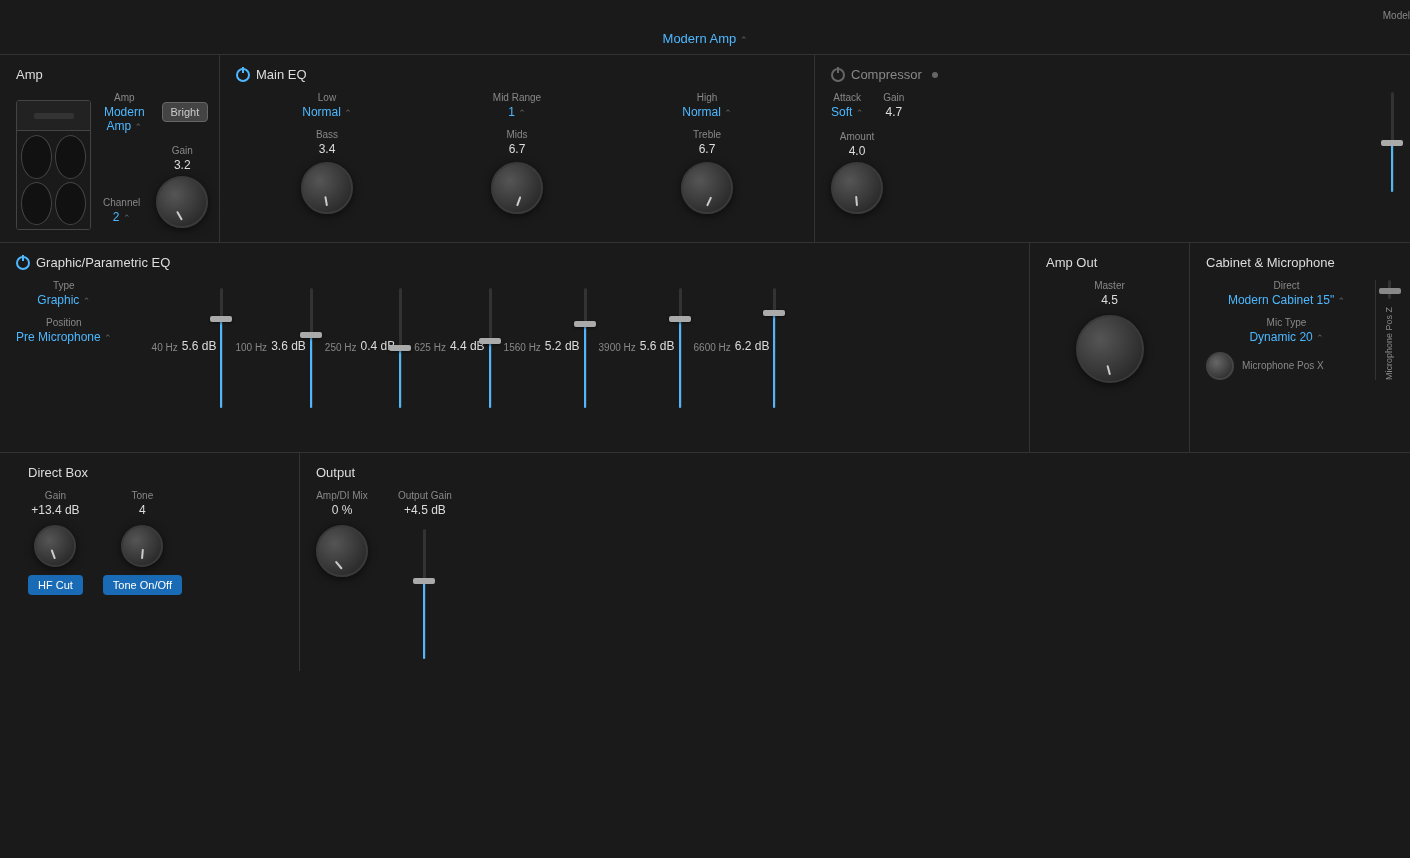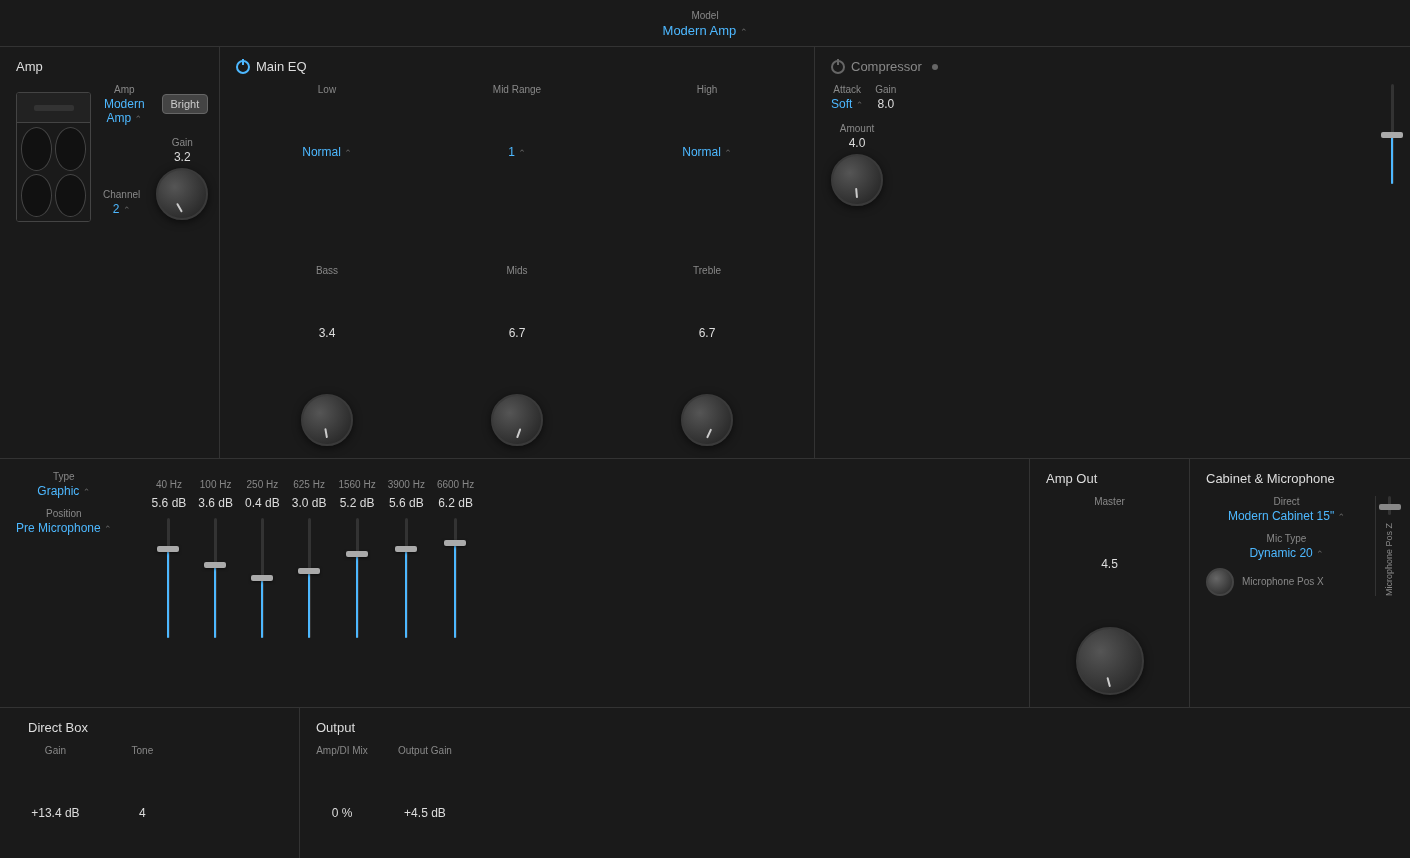--- a/index.html
+++ b/index.html
@@ -13,21 +13,22 @@
       overflow: hidden;
     }
     .top-bar {
       text-align: center;
       padding: 10px 0 8px;
       border-bottom: 1px solid #333;
     }
     .top-bar .model-label {
       color: #888;
       font-size: 10px;
-      margin-bottom: 2px;
+      margin-bottom: 10px;
+      text-align: right;
     }
     .top-bar .model-name {
       color: #4db8ff;
       font-size: 13px;
       cursor: pointer;
     }
     
     .row1 {
       display: grid;
       grid-template-columns: 220px 1fr 1fr;
@@ -126,21 +127,20 @@
       padding: 3px 8px;
       font-size: 11px;
       cursor: pointer;
       margin-top: 10px;
     }
     
     .knob-wrap {
       display: flex;
       flex-direction: column;
       align-items: center;
-      gap: 48px;
     }
     .knob {
       width: 52px;
       height: 52px;
       border-radius: 50%;
       background: radial-gradient(circle at 35% 35%, #555, #1e1e1e);
       border: 2px solid #3a3a3a;
       position: relative;
       cursor: pointer;
       box-shadow: 0 2px 8px rgba(0,0,0,0.6);
@@ -190,21 +190,21 @@
       border-right: 1px solid #333;
     }
     .eq-sliders {
       display: flex;
       gap: 12px;
       margin-top: 8px;
       align-items: flex-start;
     }
     .eq-band {
       display: flex;
-      flex-direction: column;
+      flex-direction: row;
       align-items: center;
       gap: 4px;
     }
     .slider-track {
       width: 3px;
       height: 120px;
       background: #333;
       border-radius: 2px;
       position: relative;
       margin: 0 auto;
@@ -444,31 +444,31 @@
   </div>
 
   <div class="panel">
     <div class="panel-title">
       <div class="power-icon power-icon-gray"></div>
       <span style="color:#888;">Compressor</span>
       <div class="dot-indicator"></div>
     </div>
     <div class="comp-layout">
       <div class="comp-params">
-        <div style="display:flex;gap:12px;margin-bottom:8px;">
+        <div style="display:flex;gap:20px;margin-bottom:8px;">
           <div>
             <div class="param-label">Attack</div>
             <div class="param-value">
               <span>Soft</span>
               <span class="chevron"> ⌃</span>
             </div>
           </div>
           <div>
             <div class="param-label">Gain</div>
-            <div class="param-value param-value-white">8.0</div>
+            <div class="param-value param-value-white">4.7</div>
           </div>
         </div>
         <div style="display:flex;gap:20px;align-items:flex-end;">
           <div>
             <div class="param-label">Amount</div>
             <div class="param-value param-value-white">4.0</div>
             <div class="knob" style="margin-top:2px;">
               <div class="knob-indicator" style="transform:translateX(-50%) rotate(-5deg);transform-origin:50% 100%;"></div>
             </div>
           </div>
@@ -480,20 +480,24 @@
           <div class="vert-thumb" style="top:48%;"></div>
         </div>
       </div>
     </div>
   </div>
 </div>
 
 <div class="row2">
 
   <div class="eq-panel">
+    <div class="panel-title">
+      <div class="power-icon"></div>
+      <span>Graphic/Parametric EQ</span>
+    </div>
     <div style="display:flex;gap:28px;align-items:flex-start;">
       <div class="eq-type-pos">
         <div style="margin-bottom:10px;">
           <div class="param-label">Type</div>
           <div class="param-value">
             <span>Graphic</span>
             <span class="chevron"> ⌃</span>
           </div>
         </div>
         <div>
@@ -525,21 +529,21 @@
           <div class="eq-band">
             <div class="param-label">250 Hz</div>
             <div class="param-value param-value-white">0.4 dB</div>
             <div class="slider-track">
               <div class="slider-line" style="bottom: 0px; height: 48%;"></div>
               <div class="slider-thumb" style="top: 57.2px;"></div>
             </div>
           </div>
           <div class="eq-band">
             <div class="param-label">625 Hz</div>
-            <div class="param-value param-value-white">3.0 dB</div>
+            <div class="param-value param-value-white">4.4 dB</div>
             <div class="slider-track">
               <div class="slider-line" style="bottom: 0px; height: 55%;"></div>
               <div class="slider-thumb" style="top: 49.5px;"></div>
             </div>
           </div>
           <div class="eq-band">
             <div class="param-label">1560 Hz</div>
             <div class="param-value param-value-white">5.2 dB</div>
             <div class="slider-track">
               <div class="slider-line" style="bottom: 0px; height: 70%;"></div>

